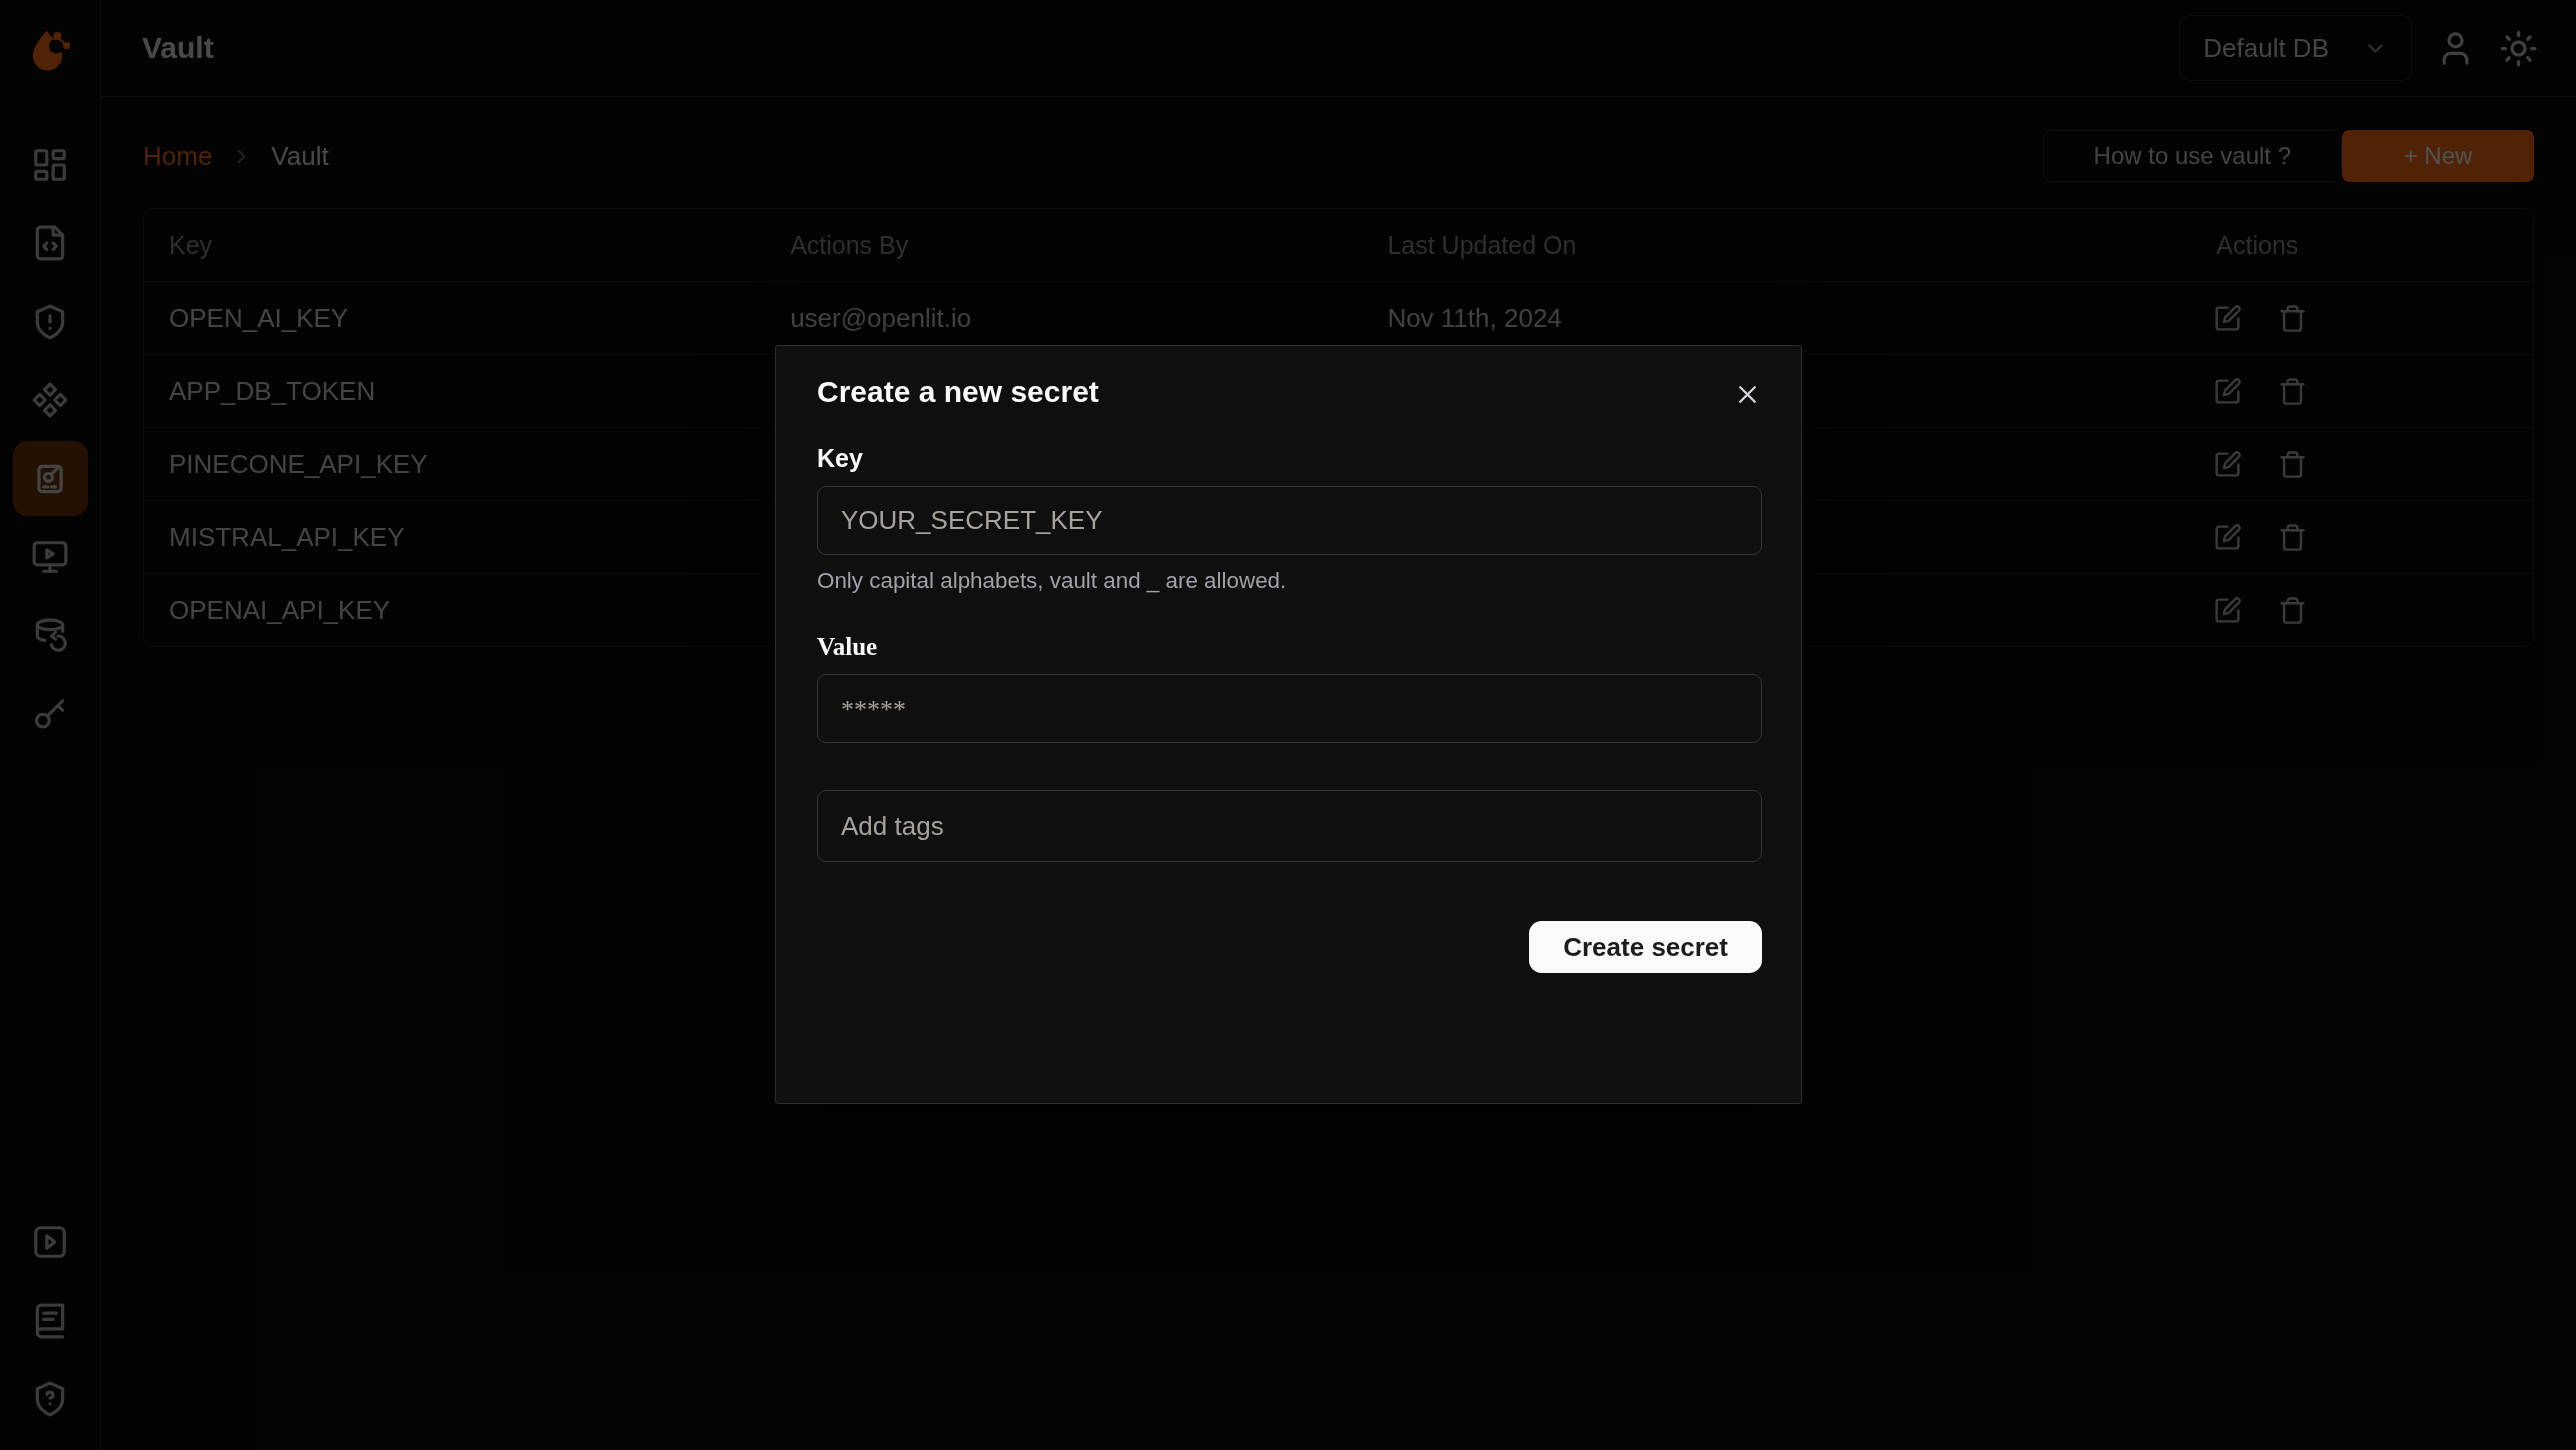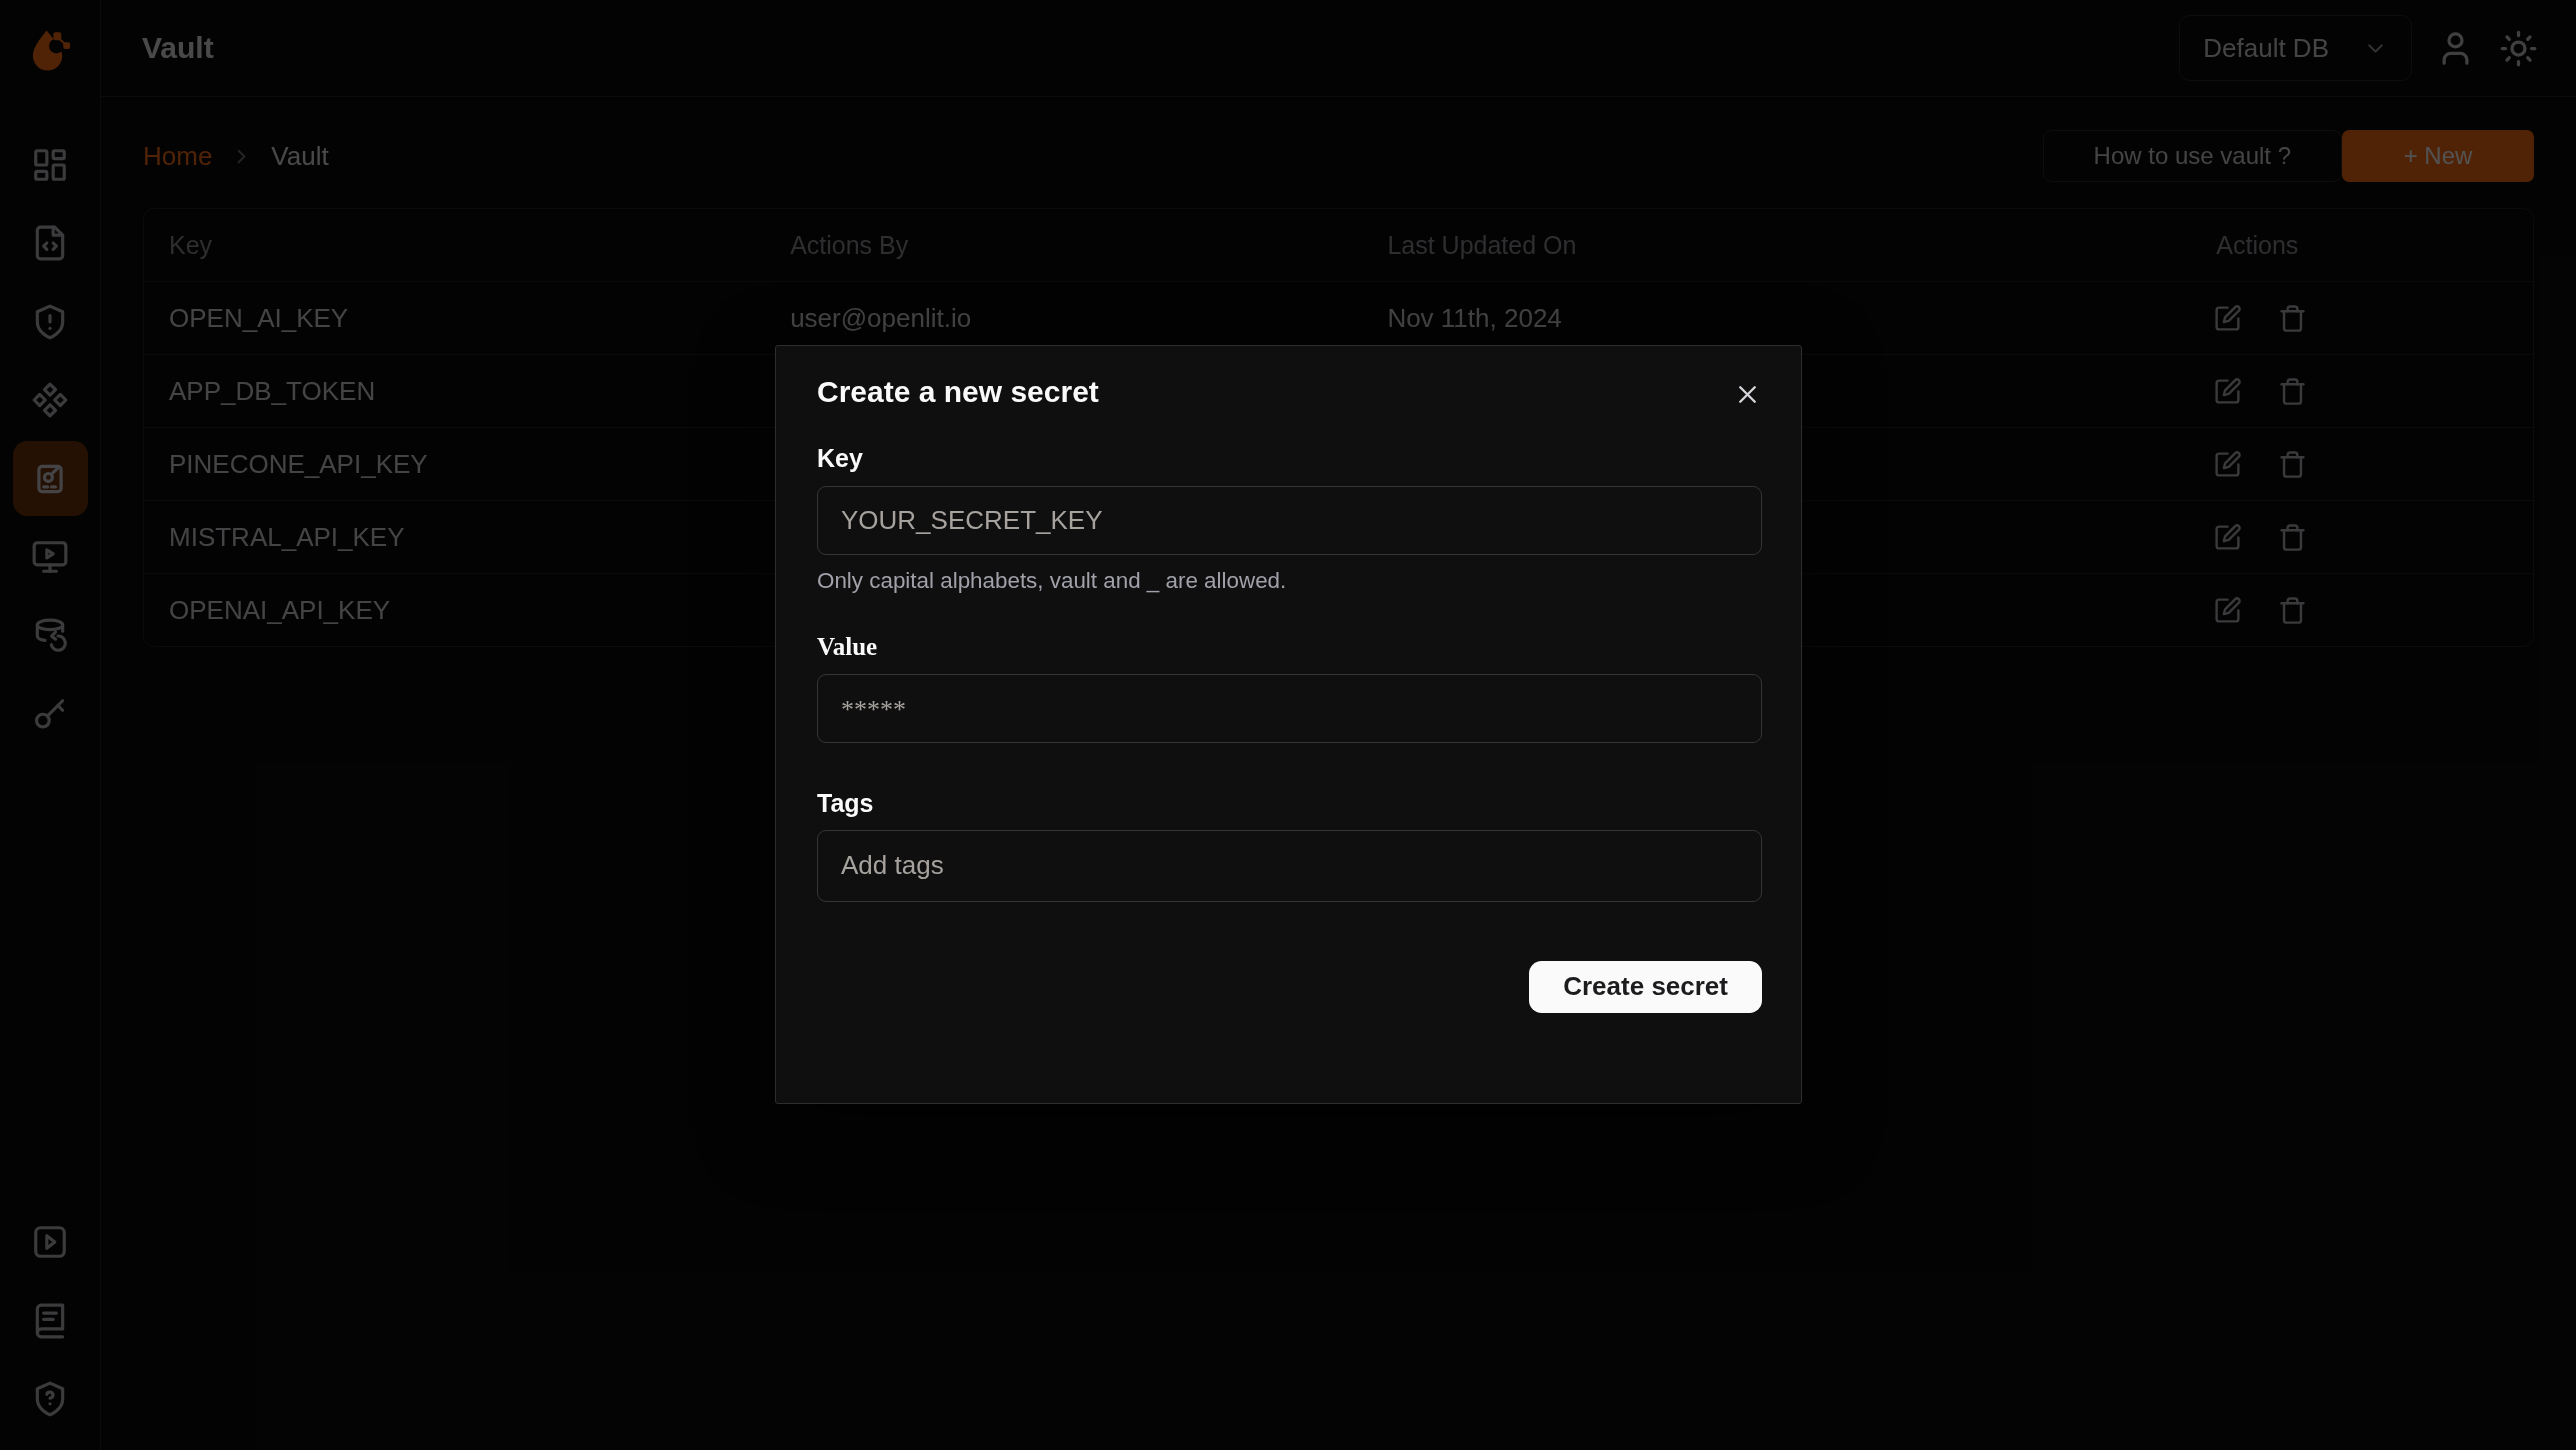--- a/index.html
+++ b/index.html
@@ -398,21 +398,20 @@
     <input class="text-input" type="text" placeholder="YOUR_SECRET_KEY" style="">
     <div class="hint">Only capital alphabets, vault and _ are allowed.</div>
   </div>
 
   <div class="field field-value">
     <label class="field-label">Value</label>
     <textarea class="text-input" placeholder="*****" style=""></textarea>
   </div>
 
   <div class="field field-tags">
-    <label class="field-label">Tags</label>
     <input class="text-input" type="text" placeholder="Add tags" style="">
   </div>
 
   <div class="submit-row">
     <button class="create-btn">Create secret</button>
   </div>
 </div>
 
 
 </body></html>

